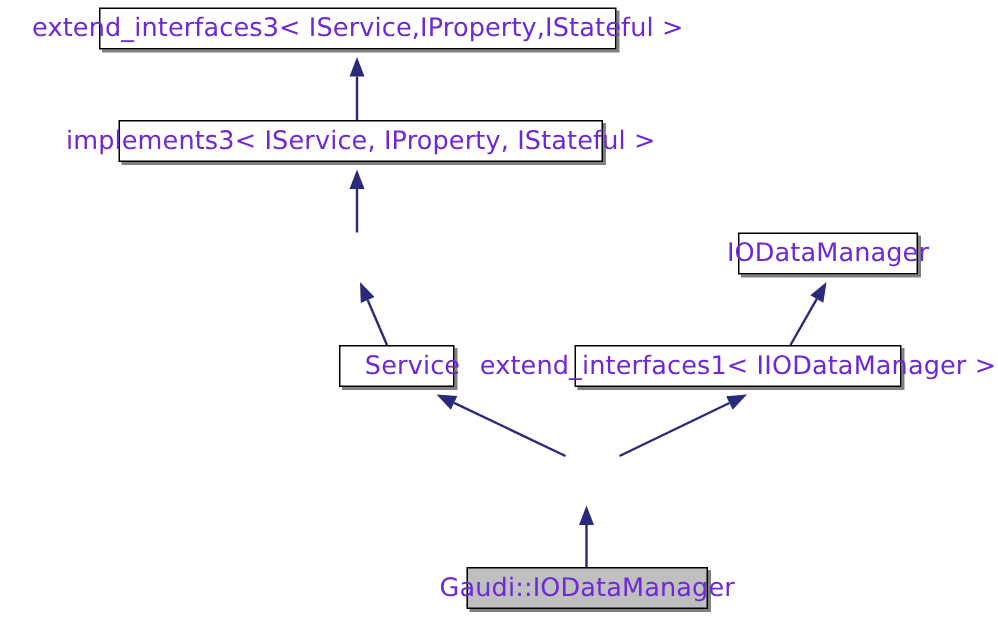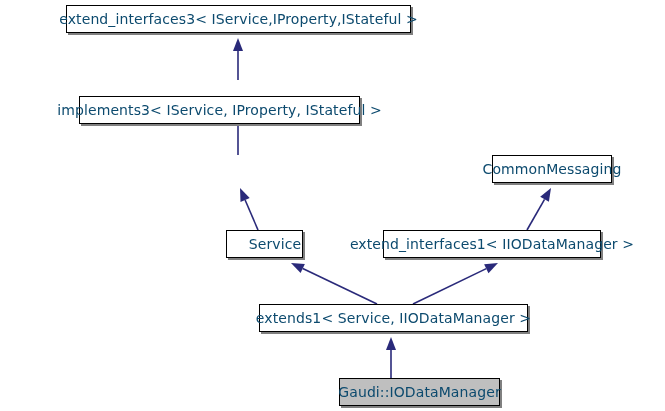--- a/index.html
+++ b/index.html
@@ -21,35 +21,34 @@
     top: 0;
     width: 665px;
     height: 411px;
     pointer-events: none;
   }
   .node {
     position: absolute;
     box-sizing: border-box;
     border: 1px solid #000000;
     background: #ffffff;
-    color: #0c4a6e;
+    color: #6d28d9;
     display: flex;
     align-items: center;
     justify-content: center;
     white-space: nowrap;
-    font-size: 14px;
+    font-size: 17px;
     line-height: 1;
     letter-spacing: 0.1px;
     z-index: 2;
     
     box-shadow: 2px 2px 0 0 #808080;
   }
   .node.highlight {
     background: #bfbfbf;
-    margin-left: 28px;
   }
   .node-label {
     padding: 0 8px;
     pointer-events: none;
   }
 </style>
 </head>
 <body>
 
 <div id="diagram">
@@ -79,31 +78,28 @@
         <polygon points="498,263 488.4632331788335,273.15135846075276 484.1187060714132,264.14441201854" fill="#2a2a7a"></polygon>
       </g>
       <g>
         <line x1="391" y1="378" x2="391" y2="350" stroke="#2a2a7a" stroke-width="1.6"></line>
         <polygon points="391,337 396,350 386,350" fill="#2a2a7a"></polygon>
       </g>
     </svg>
 <div class="node" style="left: 66px; top: 5px; width: 345px; height: 28px;">
       <span class="node-label">extend_interfaces3&lt; IService,IProperty,IStateful &gt;</span>
     </div>
-    <div class="node" style="left: 79px; top: 96px; width: 281px; height: 28px;">
+    <div class="node" style="left: 79px; top: 80px; width: 323px; height: 28px;">
       <span class="node-label">implements3&lt; IService, IProperty, IStateful &gt;</span>
     </div>
     <div class="node" style="left: 492px; top: 155px; width: 120px; height: 28px;">
-      <span class="node-label">CommonMessaging</span>
+      <span class="node-label">IODataManager</span>
     </div>
     <div class="node" style="left: 226px; top: 230px; width: 77px; height: 28px; padding-left: 21px;">
       <span class="node-label">Service</span>
     </div>
     <div class="node" style="left: 383px; top: 230px; width: 218px; height: 28px;">
       <span class="node-label">extend_interfaces1&lt; IIODataManager &gt;</span>
     </div>
-    <div class="node" style="left: 259px; top: 304px; width: 269px; height: 28px;">
-      <span class="node-label">extends1&lt; Service, IIODataManager &gt;</span>
-    </div>
     <div class="node highlight" style="left: 311px; top: 378px; width: 161px; height: 28px;">
       <span class="node-label">Gaudi::IODataManager</span>
     </div>
   </div>
 
 </body></html>

